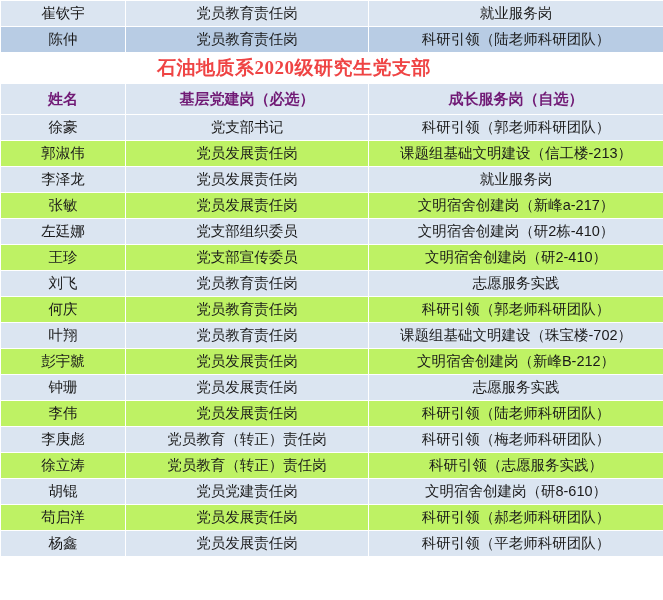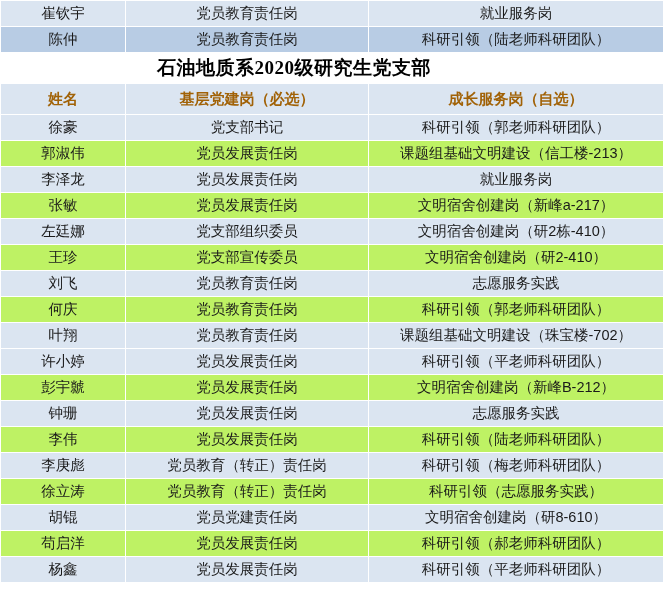--- a/index.html
+++ b/index.html
@@ -49,25 +49,25 @@
     display: flex;
     align-items: center;
     justify-content: center;
     background: #ffffff;
   }
   .title-text {
     font-family: "Liberation Serif", serif;
     font-weight: bold;
     font-size: 19px;
     letter-spacing: 0.5px;
-    color: #000000;
+    color: #ef4444;
   }
   .hdr td {
     background: #c0392b;
-    color: #a16207;
+    color: #701a75;
     font-weight: bold;
     font-size: 15px;
     height: 30px;
     border-color: #ffffff;
   }
   .body-table td { background: #dbe5f1; }
   .body-table tr.alt td { background: #bef264; }
 </style>
 </head>
 <body>
@@ -148,25 +148,20 @@
       <tr class="alt">
         <td>何庆</td>
         <td>党员教育责任岗</td>
         <td>科研引领（郭老师科研团队）</td>
       </tr>
       <tr>
         <td>叶翔</td>
         <td>党员教育责任岗</td>
         <td>课题组基础文明建设（珠宝楼-702）</td>
       </tr>
-      <tr>
-        <td>许小婷</td>
-        <td>党员发展责任岗</td>
-        <td>科研引领（平老师科研团队）</td>
-      </tr>
       <tr class="alt">
         <td>彭宇虩</td>
         <td>党员发展责任岗</td>
         <td>文明宿舍创建岗（新峰B-212）</td>
       </tr>
       <tr>
         <td>钟珊</td>
         <td>党员发展责任岗</td>
         <td>志愿服务实践</td>
       </tr>

